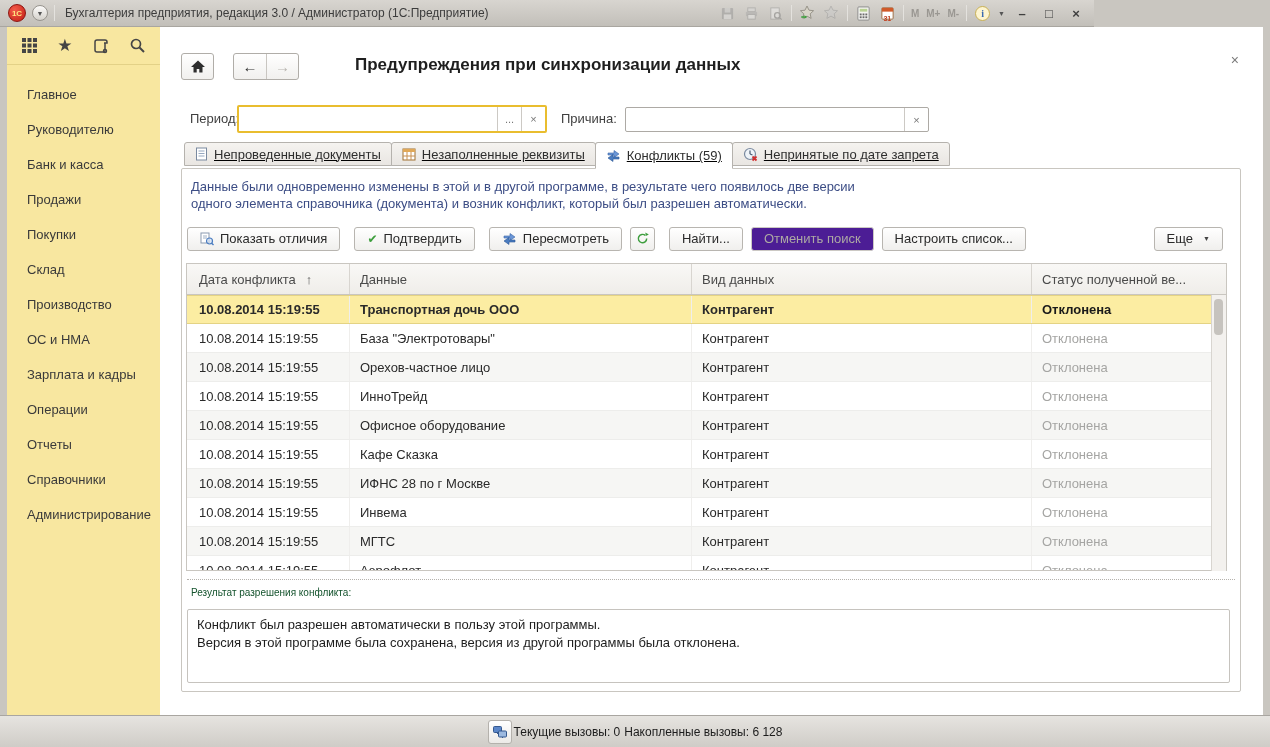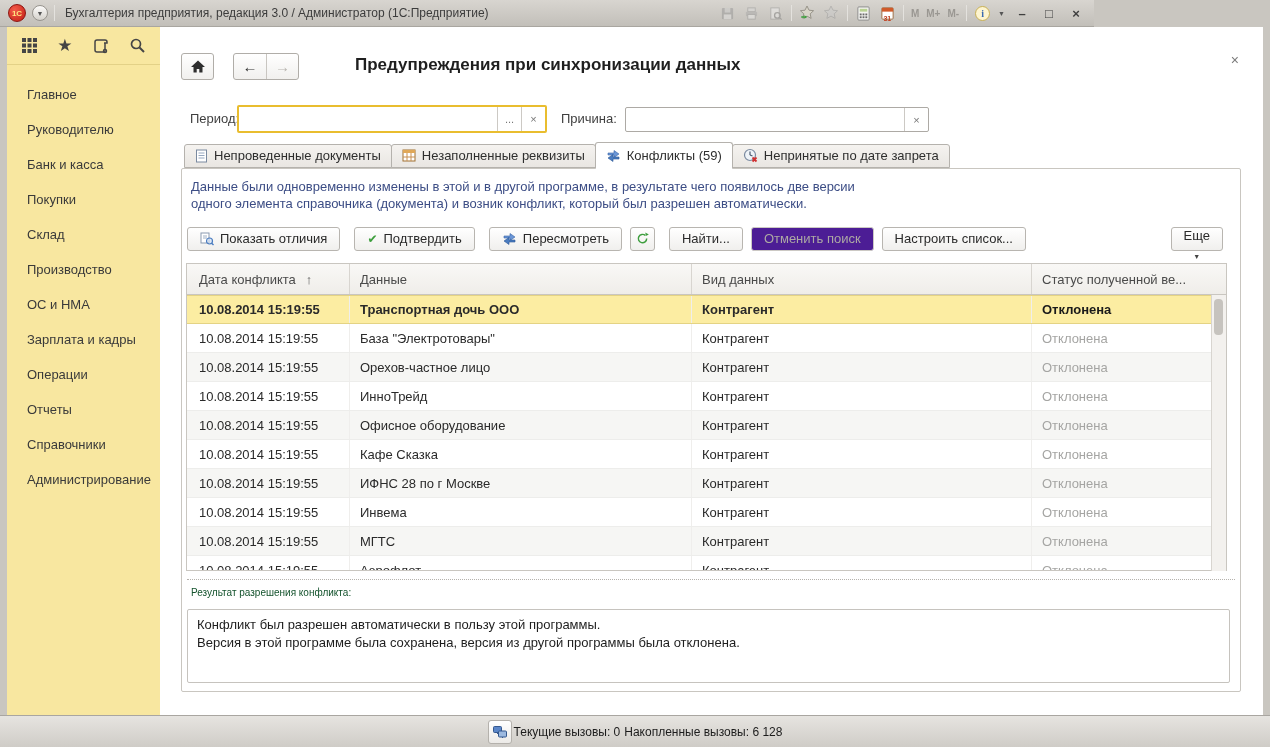--- a/index.html
+++ b/index.html
@@ -47,37 +47,37 @@
   .flt-label { position:absolute; top:84px; font-size:13px; color:#3f3f3f; }
   .period-group { position:absolute; left:77px; top:78px; width:310px; height:28px; border:2px solid #e9bd2f; border-radius:2px;
     background:#fff; display:flex; align-items:stretch; }
   .reason-group { position:absolute; left:465px; top:80px; width:304px; height:25px; border:1px solid #adaaa5; border-radius:2px;
     background:#fff; display:flex; align-items:stretch; }
   .field-input { flex:1; border:none; outline:none; font-size:13px; padding:0 6px; font-family:"Liberation Sans",sans-serif; background:transparent; }
   .field-seg { width:24px; border-left:1px solid #ccc9c4; display:flex; align-items:center; justify-content:center;
     font-size:11px; color:#777; cursor:pointer; }
 
   
-  .tabs { position:absolute; left:25px; top:115px; height:27px; display:flex; align-items:center; z-index:3; }
+  .tabs { position:absolute; left:25px; top:115px; height:27px; display:flex; align-items:flex-start; z-index:3;text-decoration:underline; }
   .tab { height:24px; display:flex; align-items:center; gap:6px; padding:0 10px; font-size:13px; color:#2e2e2e;
     background:linear-gradient(#f5f3f0,#e9e6e2); border:1px solid #b5b2ad; border-radius:3px 3px 0 0; margin-left:-1px; cursor:pointer; white-space:nowrap; }
   .tab.active { height:27px; background:#fff; border-bottom:1px solid #fff; z-index:4; }
 
   
   .panel { position:absolute; left:21px; top:141px; width:1060px; height:524px; background:#fff;
     border:1px solid #c9c6c0; border-radius:2px; z-index:1; }
   .info-text { position:absolute; left:9px; font-size:13px; color:#3c4d85; white-space:nowrap; }
 
   .toolbar { position:absolute; left:5px; top:57px; width:1048px; height:25px; display:flex; align-items:center; gap:8px; }
   .btn { height:24px; background:linear-gradient(#ffffff,#f0efed); border:1px solid #b8b5b0; border-radius:3px;
     font-size:13px; color:#2a2a2a; display:flex; align-items:center; gap:6px; padding:0 12px; cursor:pointer; white-space:nowrap;
     font-family:"Liberation Sans",sans-serif; }
   .btn.dis { color:#ada9a4; background:#4c1d95; border-color:#ccc9c4; cursor:default; }
   .btn-refresh { width:25px; padding:0; justify-content:center; }
-  .btn-more { margin-left:auto; margin-right:12px; gap:10px;flex-direction:column; }
+  .btn-more { margin-left:auto; margin-right:12px; gap:10px; }
   .caret { font-size:7px; color:#444; }
   .chk { color:#3c9e3c; font-size:12px; }
 
   
   .table { position:absolute; left:4px; top:94px; width:1041px; height:308px; border:1px solid #c9c6c0; background:#fff; }
   .thead { display:flex; height:31px; background:linear-gradient(#f9f8f6,#efede9); border-bottom:1px solid #c9c6c0; }
   .th { font-size:13px; color:#4a4a4a; display:flex; align-items:center; padding:0 10px; border-right:1px solid #d8d5d0; gap:10px; }
   .rows-clip { height:275px; overflow:hidden; position:relative; }
   .trow { display:flex; height:29px; border-bottom:1px solid #ededeb; background:#fff; cursor:pointer; }
   .trow:nth-child(2n+3) { background:#f6f6f4; }
@@ -219,20 +219,21 @@
         <svg width="17" height="17" viewBox="0 0 17 17">
             <circle cx="7" cy="7" r="4.5" fill="none" stroke="#454545" stroke-width="1.7"></circle>
             <line x1="10.5" y1="10.5" x2="15" y2="15" stroke="#454545" stroke-width="1.9"></line>
           </svg>
       </span>
     </div>
     <div class="sb-items">
       <div class="sb-item">Главное</div>
       <div class="sb-item">Руководителю</div>
       <div class="sb-item">Банк и касса</div>
+      <div class="sb-item">Продажи</div>
       <div class="sb-item">Покупки</div>
       <div class="sb-item">Склад</div>
       <div class="sb-item">Производство</div>
       <div class="sb-item">ОС и НМА</div>
       <div class="sb-item">Зарплата и кадры</div>
       <div class="sb-item">Операции</div>
       <div class="sb-item">Отчеты</div>
       <div class="sb-item">Справочники</div>
       <div class="sb-item">Администрирование</div>
     </div>

